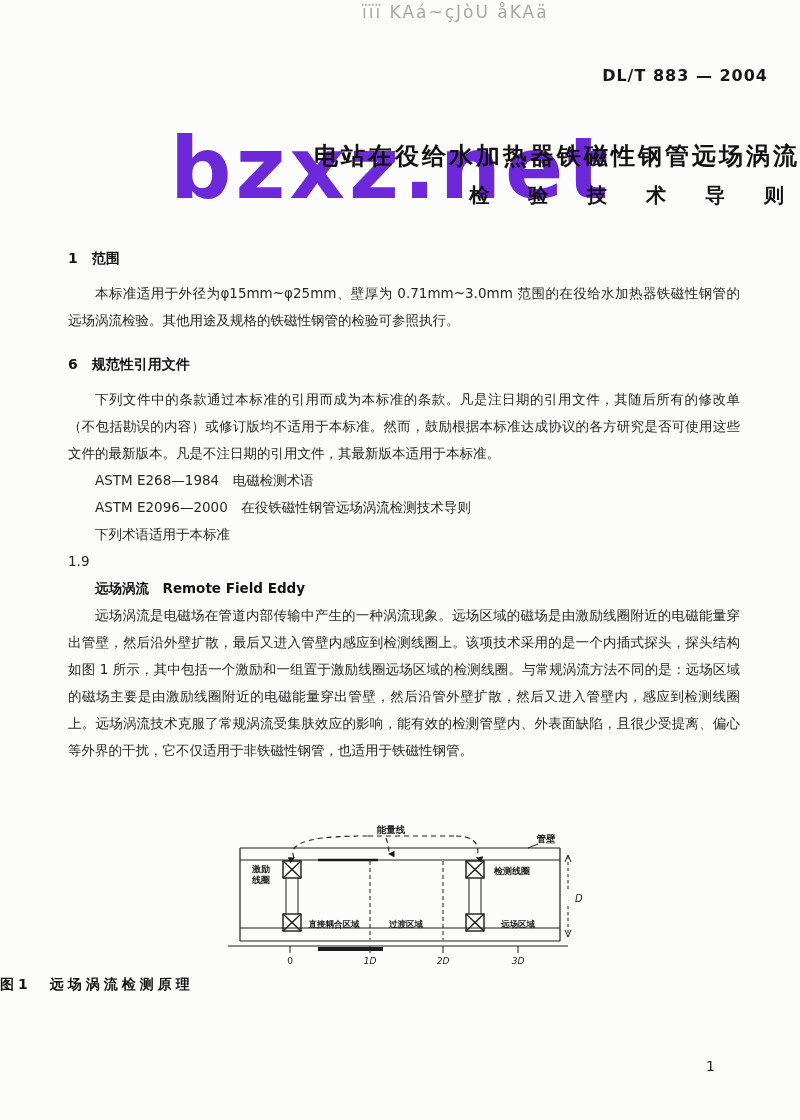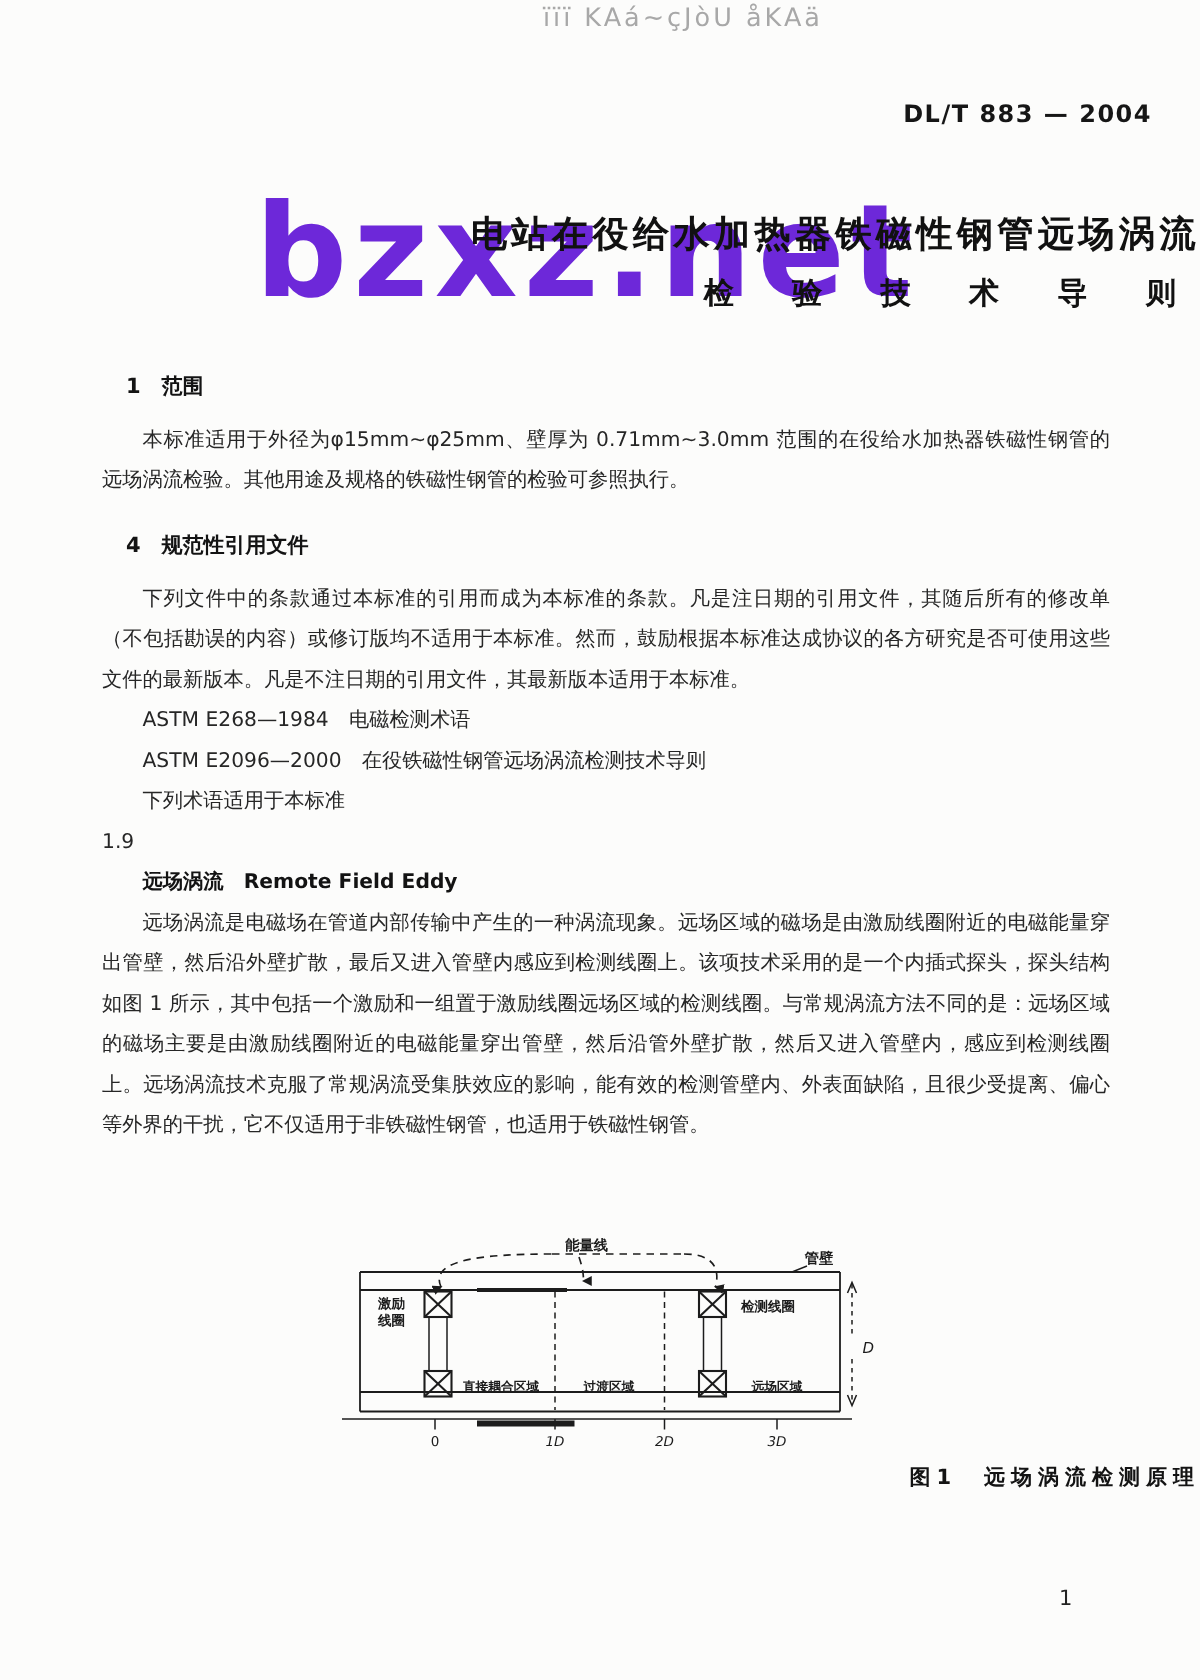--- a/index.html
+++ b/index.html
@@ -22,30 +22,30 @@
     font-size:86px;font-weight:bold;color:#6d28d9;letter-spacing:4px;
     z-index:0;user-select:none;
   }
   .title-block{position:absolute;top:140px;left:0;width:800px;text-align:right;z-index:1;}
   .title-line1{font-size:24px;font-weight:bold;letter-spacing:3px;color:#111;}
   .title-line2{font-size:20px;font-weight:bold;letter-spacing:16px;color:#111;margin-top:10px;}
   .content{
     position:absolute;top:246px;left:68px;width:672px;z-index:1;
     font-size:13.5px;line-height:27px;text-align:justify;color:#262626;
   }
-  .sec-heading{font-size:14px;font-weight:bold;color:#131313;margin:0 0 10px 16px;line-height:24px;}
+  .sec-heading{font-size:14px;font-weight:bold;color:#131313;margin:0 0 10px 0;line-height:24px;}
   .para{margin:0;text-indent:2em;}
   .ref-line{margin:0;padding-left:2em;}
   .gap-s{margin-top:8px;}
   .gap-m{margin-top:18px;}
   .clause-num{margin:0;text-indent:0;}
   .term-line{margin:0;padding-left:2em;font-weight:bold;color:#131313;}
   .figure-wrap{position:absolute;top:824px;left:228px;width:364px;height:150px;z-index:1;}
   .figure-caption{
-    position:absolute;top:976px;left:0;width:800px;text-align:right;
+    position:absolute;top:976px;left:0;width:800px;text-align:left;
     font-size:14px;font-weight:bold;letter-spacing:4px;color:#131313;z-index:1;
   }
   .page-number{
     position:absolute;top:1058px;left:706px;
     font-size:14px;color:#222;
   }
   svg text{font-family:"DejaVu Sans","Liberation Sans",sans-serif;fill:#1c1c1c;}
 </style>
 </head>
 <body>
@@ -59,21 +59,21 @@
 <div class="title-block">
   <div class="title-line1">电站在役给水加热器铁磁性钢管远场涡流</div>
   <div class="title-line2">检 验 技 术 导 则</div>
 </div>
 
 <div class="content">
 
   <p class="sec-heading">1　范围</p>
   <p class="para">本标准适用于外径为φ15mm~φ25mm、壁厚为 0.71mm~3.0mm 范围的在役给水加热器铁磁性钢管的远场涡流检验。其他用途及规格的铁磁性钢管的检验可参照执行。</p>
 
-  <p class="sec-heading gap-m">4　规范性引用文件</p>
+  <p class="sec-heading gap-m">6　规范性引用文件</p>
   <p class="para">下列文件中的条款通过本标准的引用而成为本标准的条款。凡是注日期的引用文件，其随后所有的修改单（不包括勘误的内容）或修订版均不适用于本标准。然而，鼓励根据本标准达成协议的各方研究是否可使用这些文件的最新版本。凡是不注日期的引用文件，其最新版本适用于本标准。</p>
   <p class="ref-line">ASTM E268—1984　电磁检测术语</p>
   <p class="ref-line">ASTM E2096—2000　在役铁磁性钢管远场涡流检测技术导则</p>
 
   <p class="para">下列术语适用于本标准</p>
   <p class="clause-num gap-s">1.9</p>
   <p class="term-line">远场涡流　Remote Field Eddy</p>
   <p class="para">远场涡流是电磁场在管道内部传输中产生的一种涡流现象。远场区域的磁场是由激励线圈附近的电磁能量穿出管壁，然后沿外壁扩散，最后又进入管壁内感应到检测线圈上。该项技术采用的是一个内插式探头，探头结构如图 1 所示，其中包括一个激励和一组置于激励线圈远场区域的检测线圈。与常规涡流方法不同的是：远场区域的磁场主要是由激励线圈附近的电磁能量穿出管壁，然后沿管外壁扩散，然后又进入管壁内，感应到检测线圈上。远场涡流技术克服了常规涡流受集肤效应的影响，能有效的检测管壁内、外表面缺陷，且很少受提离、偏心等外界的干扰，它不仅适用于非铁磁性钢管，也适用于铁磁性钢管。</p>
 
 </div>

